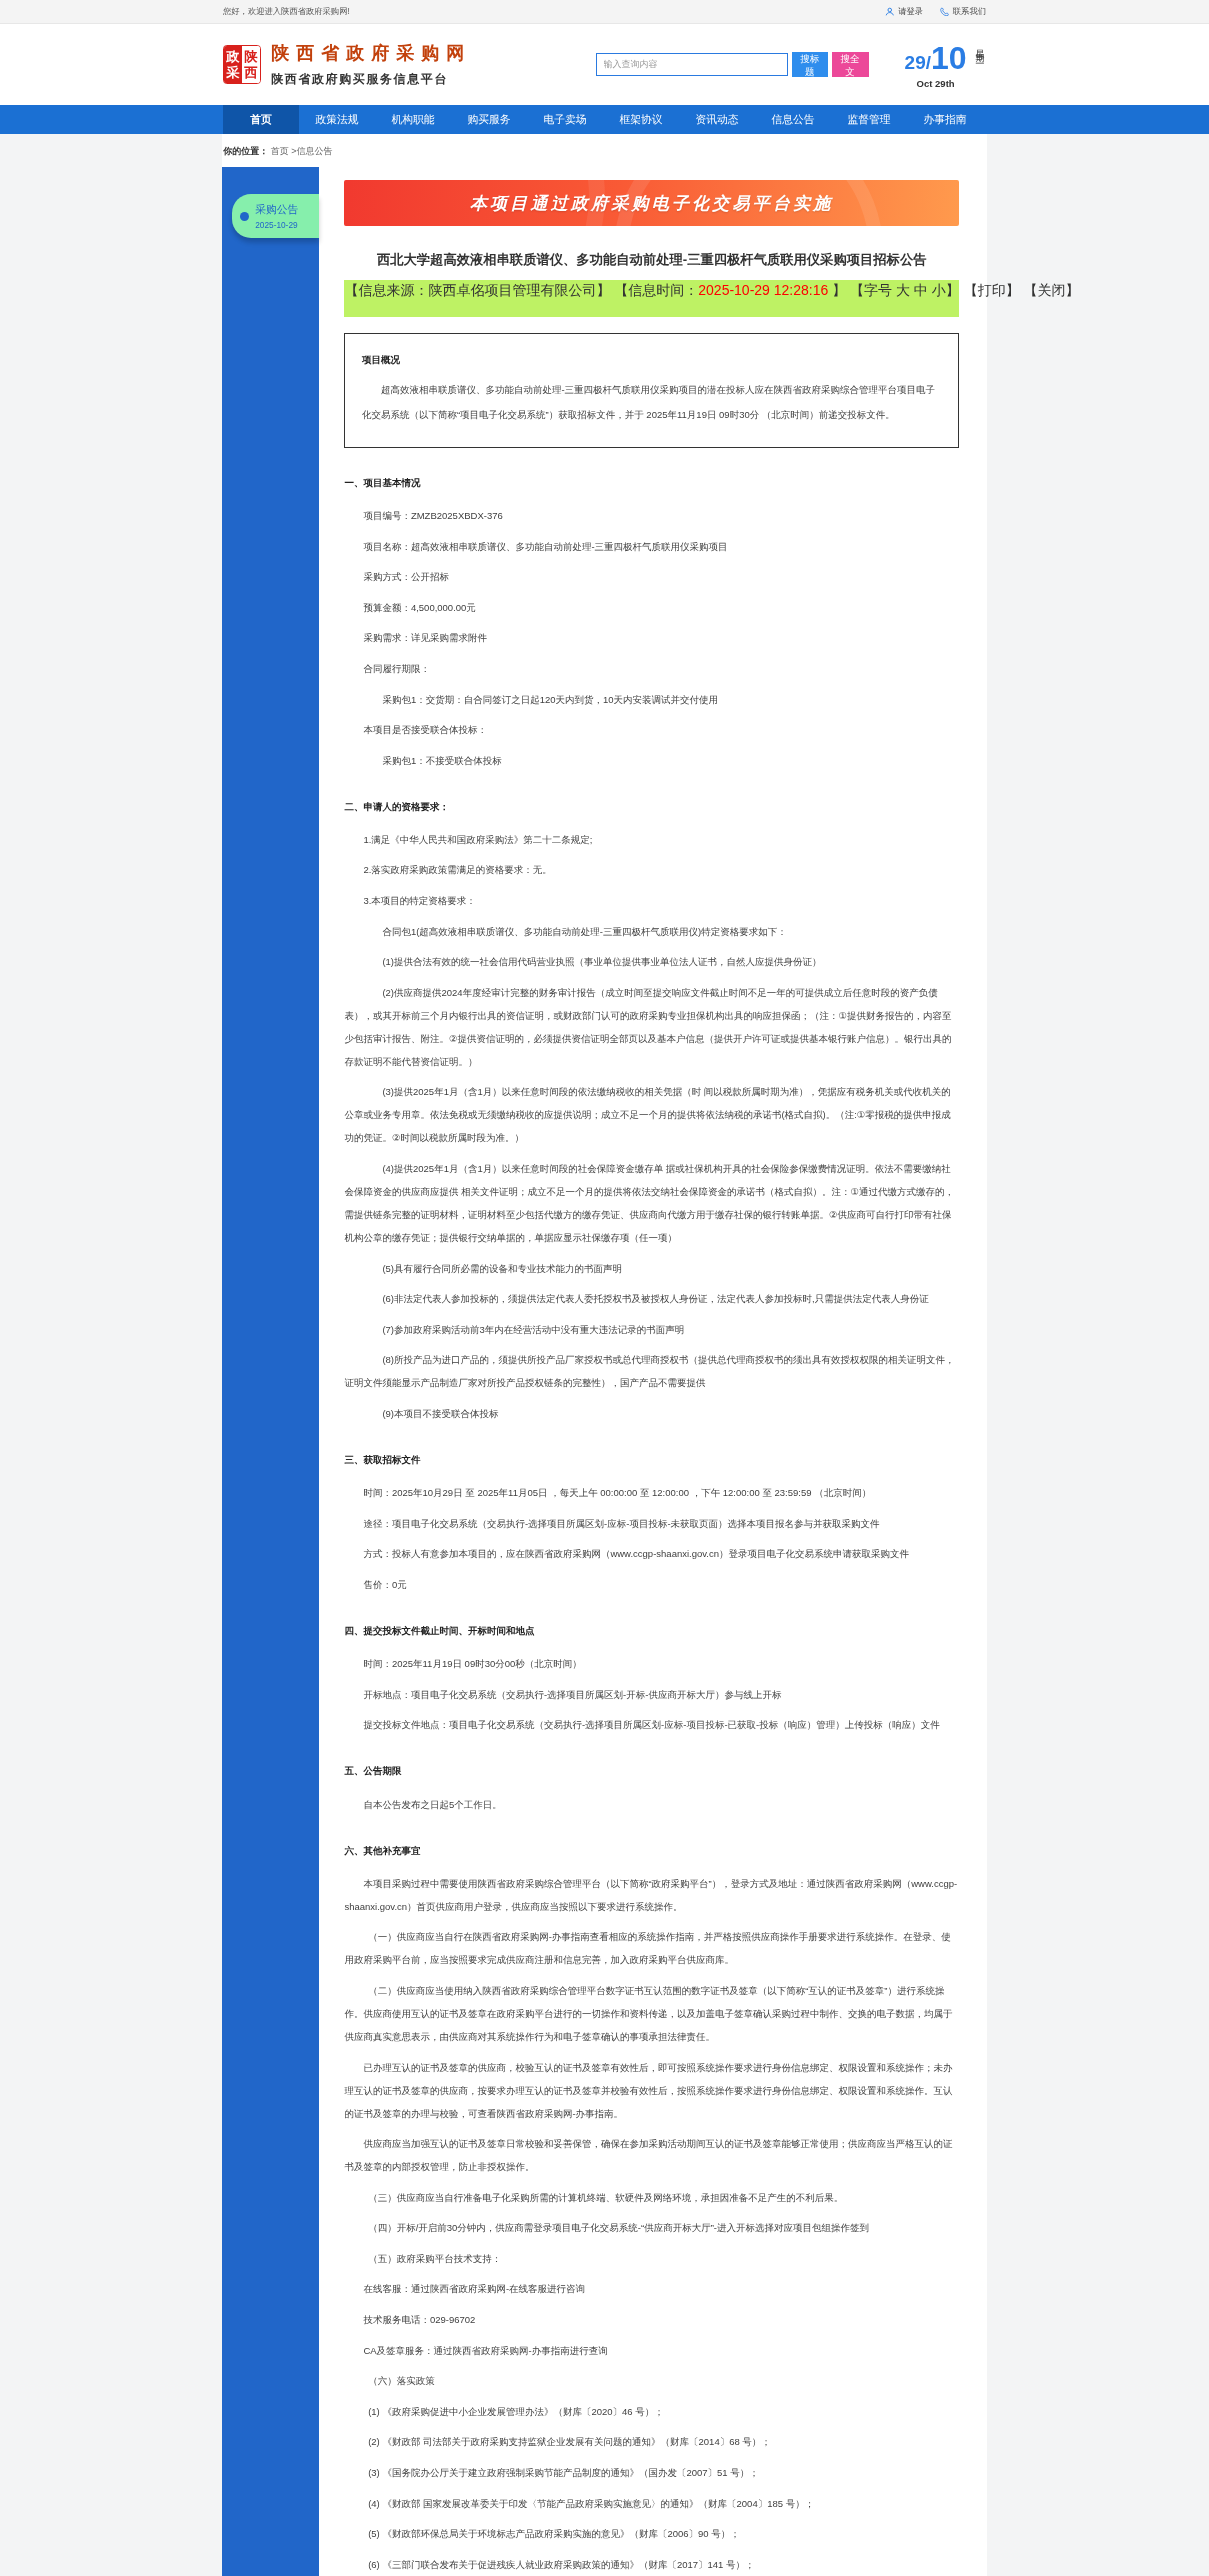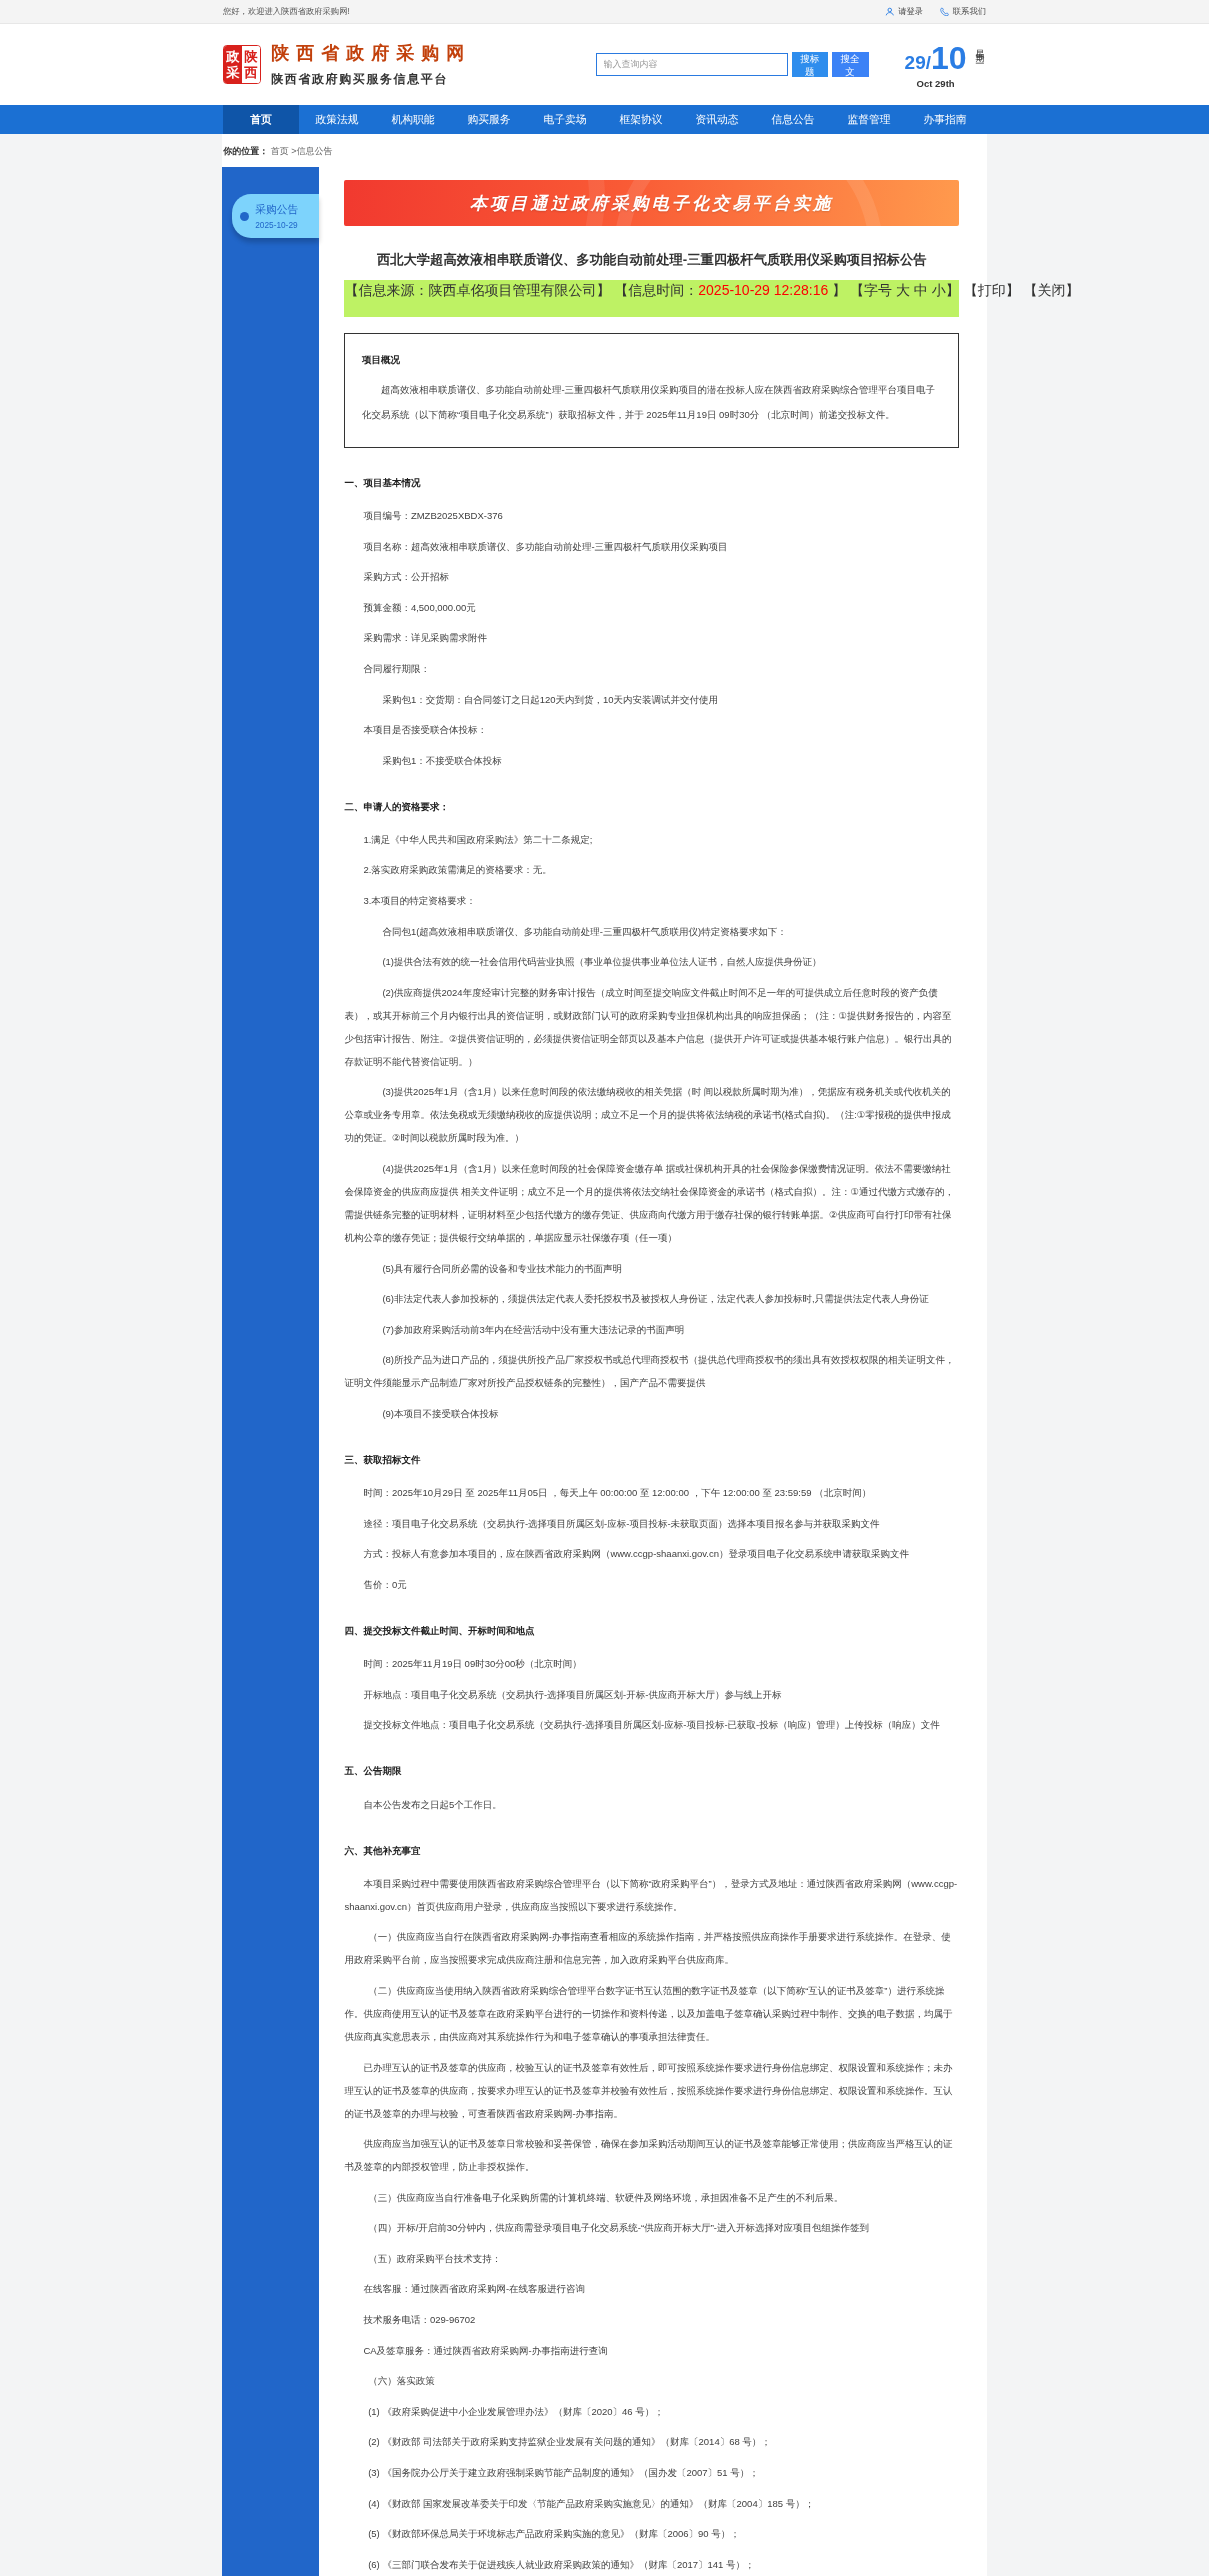--- a/index.html
+++ b/index.html
@@ -25,21 +25,21 @@
   .seal-col{display:flex;flex-direction:column;align-items:center;justify-content:center;font-weight:bold;font-size:13.3px;line-height:16px;}
   .seal-left{background:#d8211c;color:#fff;}
   .seal-right{background:#fff;color:#d8211c;}
   .site-titles{margin-left:10.2px;}
   .site-name{font-size:18px;font-weight:bold;letter-spacing:7px;color:#c2410c;}
   .site-sub{font-size:12px;font-weight:bold;letter-spacing:1.6px;color:#333;margin-top:5.1px;}
   .search-area{margin-left:auto;display:flex;align-items:center;}
   .search-input{width:177px;height:21.6px;border:1.3px solid #2a7ae0;padding:0 6.4px;font-size:9px;color:#333;outline:none;}
   .search-input::placeholder{color:#999;}
   .btn-search-title{width:36px;height:25.4px;margin-left:3.8px;background:#2e8ded;color:#fff;border:none;font-size:9.5px;cursor:pointer;}
-  .btn-search-full{width:37px;height:25.4px;margin-left:3.8px;background:#3b82f6;color:#fff;border:none;font-size:9.5px;cursor:pointer;}
+  .btn-search-full{width:37px;height:25.4px;margin-left:3.8px;background:#ec4899;color:#fff;border:none;font-size:9.5px;cursor:pointer;}
   .date-block{margin-left:36px;display:flex;align-items:flex-start;gap:6.4px;}
   .date-nums{text-align:center;}
   .date-line1{color:#2a7de4;font-weight:bold;white-space:nowrap;}
   .date-day{font-size:19px;}
   .date-slash{font-size:19px;}
   .date-month{font-size:32px;}
   .date-en{font-size:9.5px;font-weight:bold;color:#333;margin-top:1.3px;text-align:center;}
   .weekday{writing-mode:vertical-rl;letter-spacing:3.8px;font-size:9px;color:#333;margin-top:2.5px;height:44px;}
 
   
@@ -49,21 +49,21 @@
   .nav-item.active{background:#0f55a8;font-weight:bold;}
 
   
   .panel{background:#fff;width:765px;margin:0 auto;}
   .breadcrumb{padding:11.4px 0 9px 1.3px;font-size:9px;color:#666;}
   .breadcrumb .bc-label{color:#333;font-weight:bold;}
   .bc-link{color:#666;cursor:pointer;}
 
   .main{display:flex;align-items:stretch;padding-bottom:29px;}
   .sidebar{width:97px;flex:none;background:#2166c9;padding-top:27px;}
-  .side-tab{margin-left:10.2px;background:#7dd3fc;border-radius:19px 0 0 19px;padding:8.3px 3.8px 8.3px 8.3px;display:flex;align-items:center;gap:5.7px;box-shadow:0 4.4px 5.7px rgba(0,0,0,.20);cursor:pointer;}
+  .side-tab{margin-left:10.2px;background:#86efac;border-radius:19px 0 0 19px;padding:8.3px 3.8px 8.3px 8.3px;display:flex;align-items:center;gap:5.7px;box-shadow:0 4.4px 5.7px rgba(0,0,0,.20);cursor:pointer;}
   .side-dot{width:9px;height:9px;border-radius:50%;background:#2166c9;flex:none;}
   .side-tab-title{font-size:10.8px;color:#2166c9;}
   .side-tab-date{font-size:8.3px;color:#2166c9;margin-top:3.2px;}
 
   .content{flex:1;padding:12.7px 28px 19px 25.4px;min-width:0;}
 
   .banner{height:46px;border-radius:1.9px;position:relative;overflow:hidden;
     background:linear-gradient(95deg,#f1392f 0%,#f95a35 45%,#ff9a4d 100%);
     display:flex;align-items:center;justify-content:center;}
   .banner::before{content:"";position:absolute;left:-38px;top:-133px;width:267px;height:267px;border:16.5px solid rgba(255,255,255,.08);border-radius:50%;}

